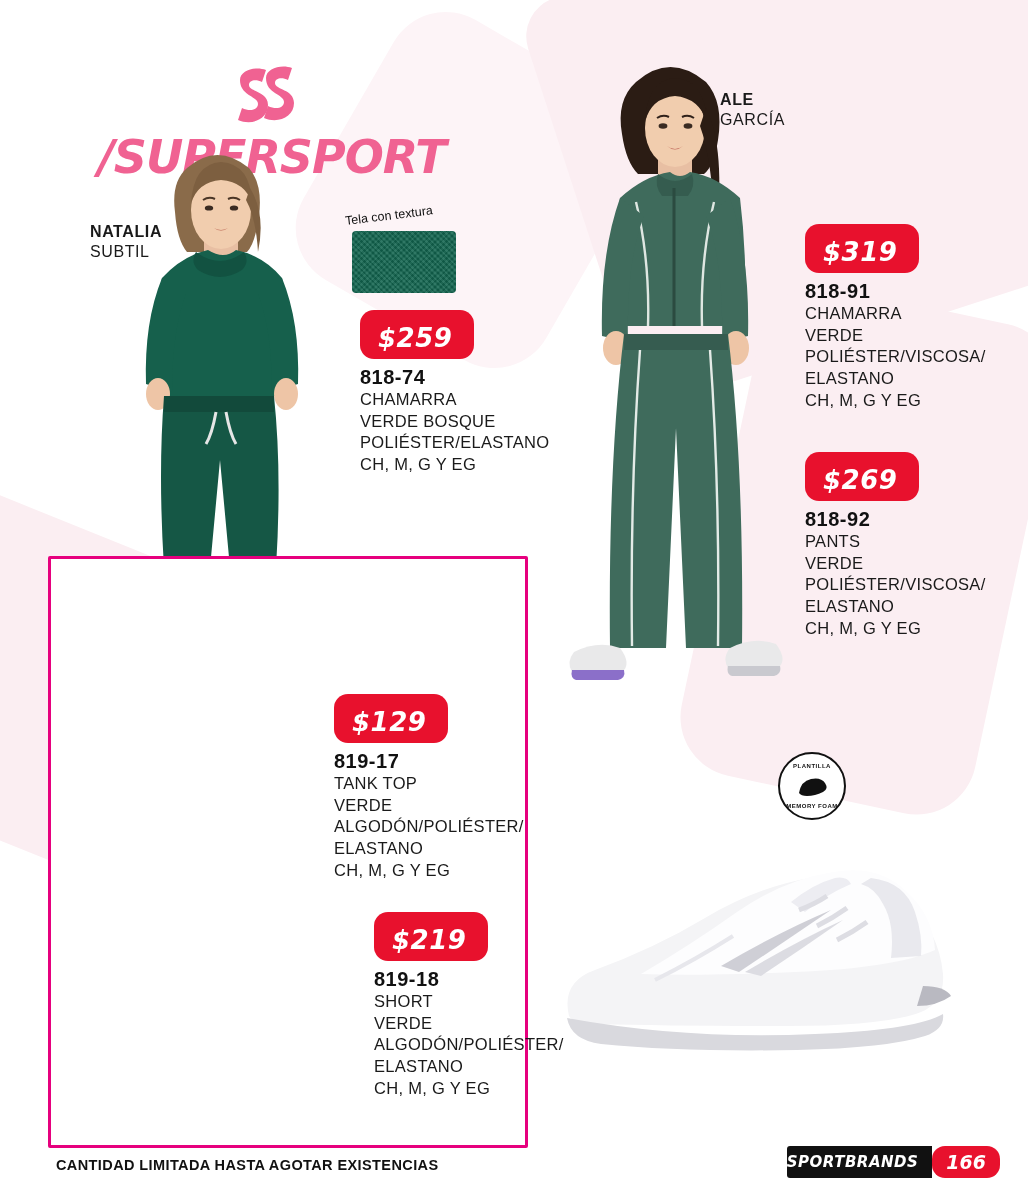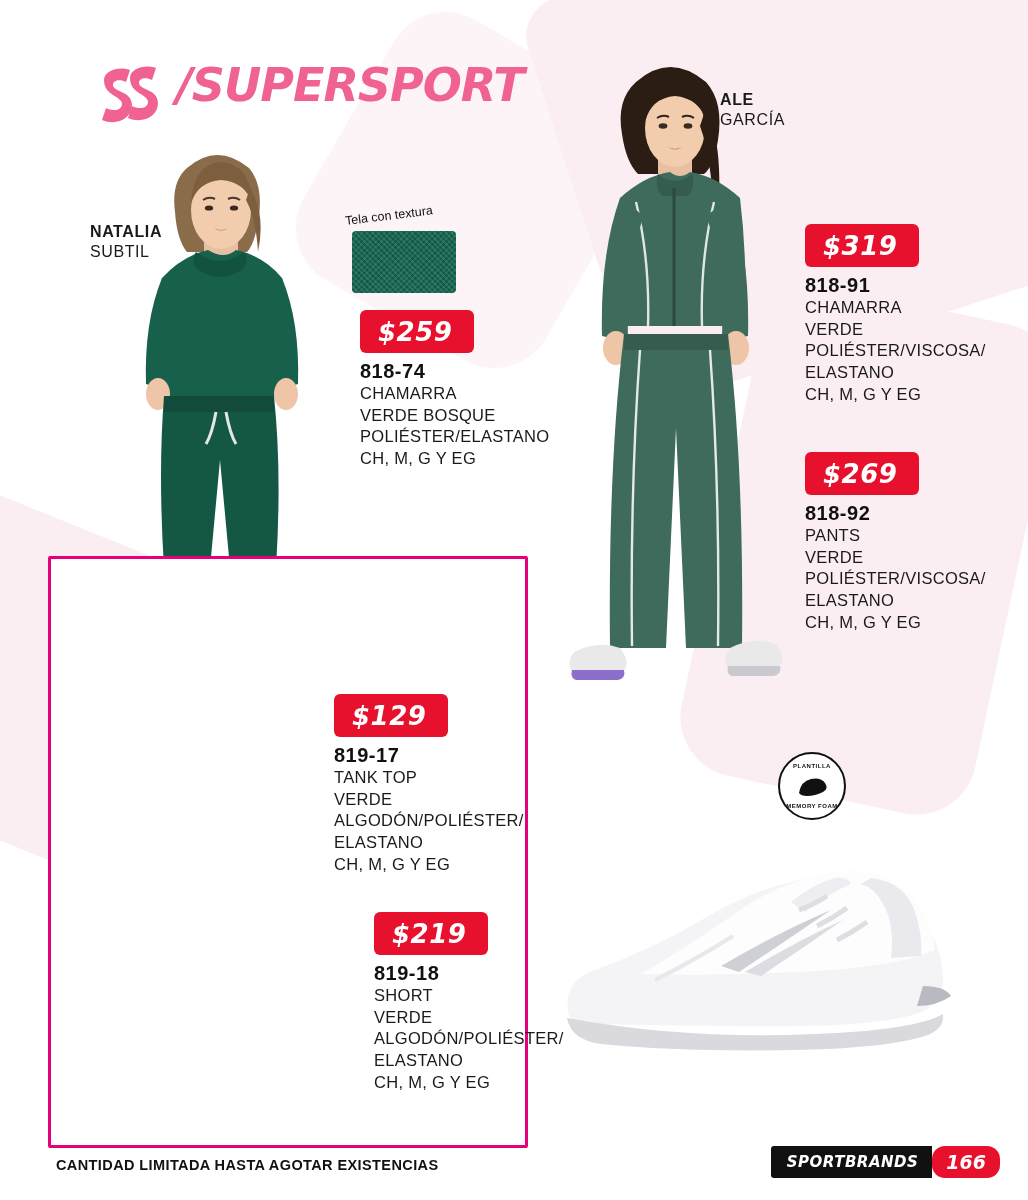--- a/index.html
+++ b/index.html
@@ -36,21 +36,21 @@
     top: 40px; left: 330px; width: 280px; height: 300px;
     transform: rotate(30deg);
     border-radius: 60px;
     background: #fdf4f7;
   }
   .content { position: relative; z-index: 2; width: 1028px; height: 1200px; }
 
   
   .logo-wrap {
     position: absolute; left: 96px; top: 62px;
-    display: flex; align-items: flex-start;
+    display: flex; align-items: center; flex-direction: column;
   }
   .logo-ss {
     position: relative; width: 78px; height: 72px;
   }
   .logo-ss svg { display: block; }
   .logo-text {
     font-family: "DejaVu Sans", sans-serif;
     font-style: italic;
     font-weight: bold;
     font-size: 46px;
@@ -75,22 +75,22 @@
 
   
   .price-tag {
     display: inline-block;
     background: #e8112d;
     color: #ffffff;
     font-family: "DejaVu Sans", sans-serif;
     font-weight: bold;
     font-style: italic;
     font-size: 26px;
-    padding: 8px 22px 6px 18px;
-    border-radius: 6px;
+    padding: 14px 22px 6px 18px;
+    border-radius: 14px;
     line-height: 1.1;
     letter-spacing: 0.5px;
   }
 
   
   .product {
     position: absolute;
   }
   .sku {
     font-family: "Liberation Sans", sans-serif;
@@ -177,21 +177,21 @@
   .footer-badge {
     position: absolute; right: 28px; top: 1146px;
     display: flex; align-items: stretch; height: 32px;
     border-radius: 3px; overflow: hidden;
   }
   .footer-brand {
     background: #111; color: #fff;
     font-family: "DejaVu Sans", sans-serif;
     font-weight: bold; font-style: italic;
     font-size: 15px; letter-spacing: 0.5px;
-    display: flex; align-items: center; padding: 0 14px 0 16px;
+    display: flex; align-items: center; padding: 0 14px 0 0;
   }
   .footer-page {
     background: #e8112d; color: #fff;
     font-family: "DejaVu Sans", sans-serif;
     font-weight: bold; font-style: italic;
     font-size: 19px;
     display: flex; align-items: center; padding: 0 14px; border-radius: 13px;
   }
 </style>
 </head>

